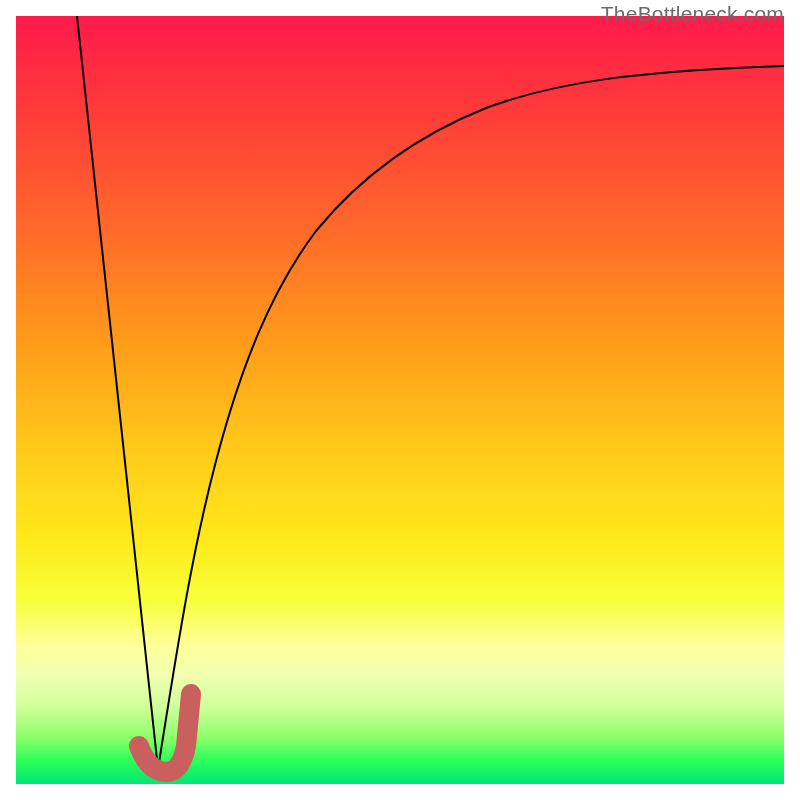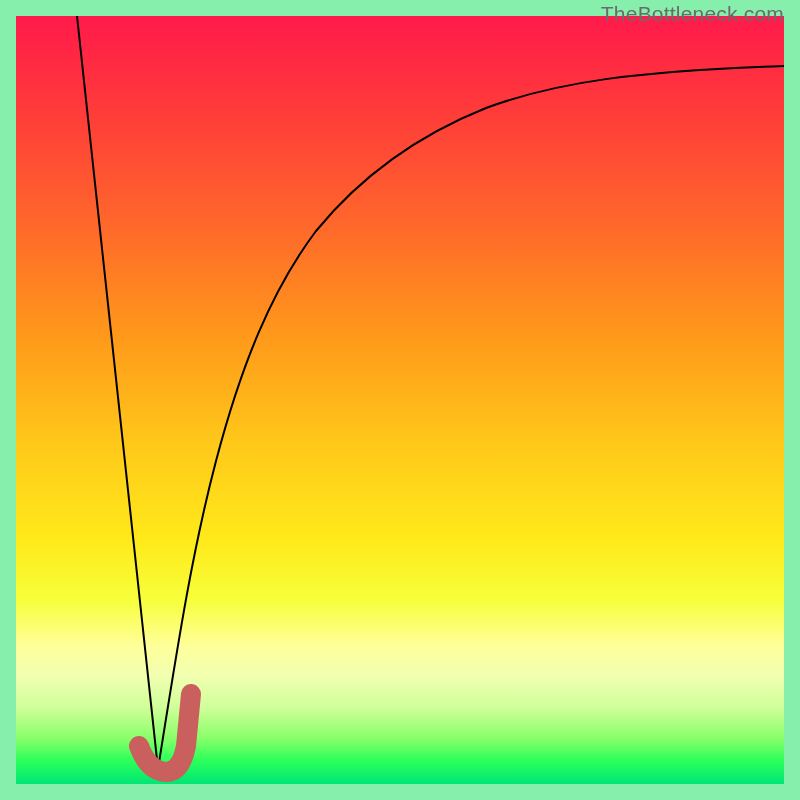--- a/index.html
+++ b/index.html
@@ -8,21 +8,21 @@
     width: 800px;
     height: 800px;
     background: #000;
     overflow: hidden;
     font-family: Arial, Helvetica, sans-serif;
   }
   .chart-wrap {
     position: relative;
     width: 800px;
     height: 800px;
-    background: #86efac;
+    background: #ffffff;
   }
   .plot-area {
     position: absolute;
     left: 16px;
     top: 16px;
     width: 768px;
     height: 768px;
     overflow: hidden;
     background: linear-gradient(
       to bottom,

